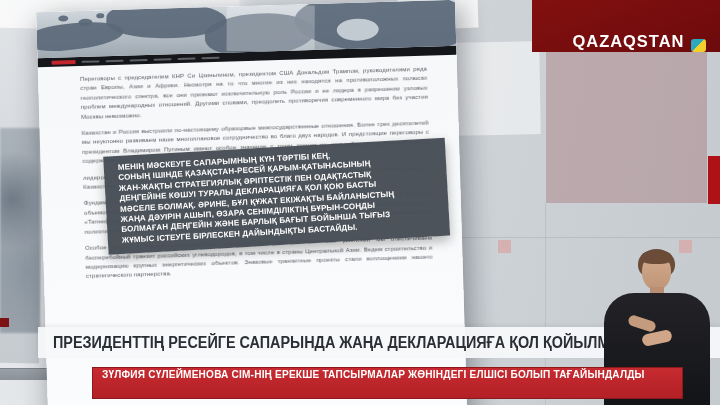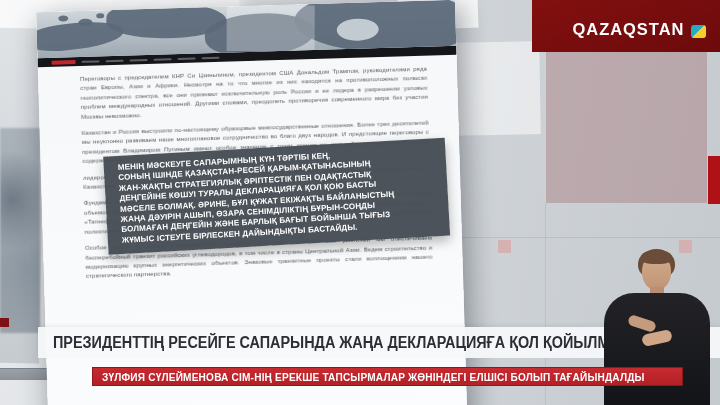--- a/index.html
+++ b/index.html
@@ -72,28 +72,28 @@
   .int-head{left:44px;top:8px;width:29px;height:36px;border-radius:48%;
     background:linear-gradient(180deg,#d3ab8d,#bf9477);}
   .int-fringe{left:43px;top:4px;width:31px;height:14px;background:#6b4c38;border-radius:50% 50% 35% 35%;}
   .int-neck{left:52px;top:41px;width:14px;height:10px;background:#b98e72;}
   .int-body{left:6px;top:47px;width:106px;height:112px;border-radius:30px 30px 0 0;
     background:linear-gradient(180deg,#232327,#131417);}
   .int-hand1{left:30px;top:72px;width:28px;height:11px;background:#c59b7e;border-radius:6px;transform:rotate(18deg);}
   .int-hand2{left:44px;top:86px;width:30px;height:12px;background:#cfa687;border-radius:6px;transform:rotate(-12deg);}
 
   
-  .ticker{left:92px;top:367px;width:591px;height:19px;z-index:6;display:flex;align-items:center;
+  .ticker{left:92px;top:367px;width:591px;height:32px;z-index:6;display:flex;
     padding-left:9px;box-sizing:border-box;border:1px solid #8f181d;
     background:linear-gradient(180deg,#c62b30,#b32026);}
   .ticker-text{font-size:10.5px;font-weight:bold;color:#fff;white-space:nowrap;letter-spacing:.2px;
     transform:scaleX(.96);transform-origin:left center;}
 
   
-  .channel-block{left:532px;top:0;width:188px;height:52px;z-index:8;display:flex;align-items:center;
+  .channel-block{left:532px;top:0;width:188px;height:52px;z-index:8;display:flex;align-items:flex-end;
     justify-content:flex-end;padding:8px 14px 0 0;box-sizing:border-box;
     background:linear-gradient(160deg,#82100f,#6d0a0c);}
   .channel-logo-text{font-size:17px;font-weight:bold;color:#fff;letter-spacing:1px;white-space:nowrap;
     transform:scaleX(.97);transform-origin:right center;}
   .channel-logo-icon{width:15px;height:13px;border-radius:3px;margin-left:7px;margin-top:2px;
     background:linear-gradient(135deg,#2ba9bd 47%,#f2cf2b 47%);}
 </style>
 </head>
 <body>
 

